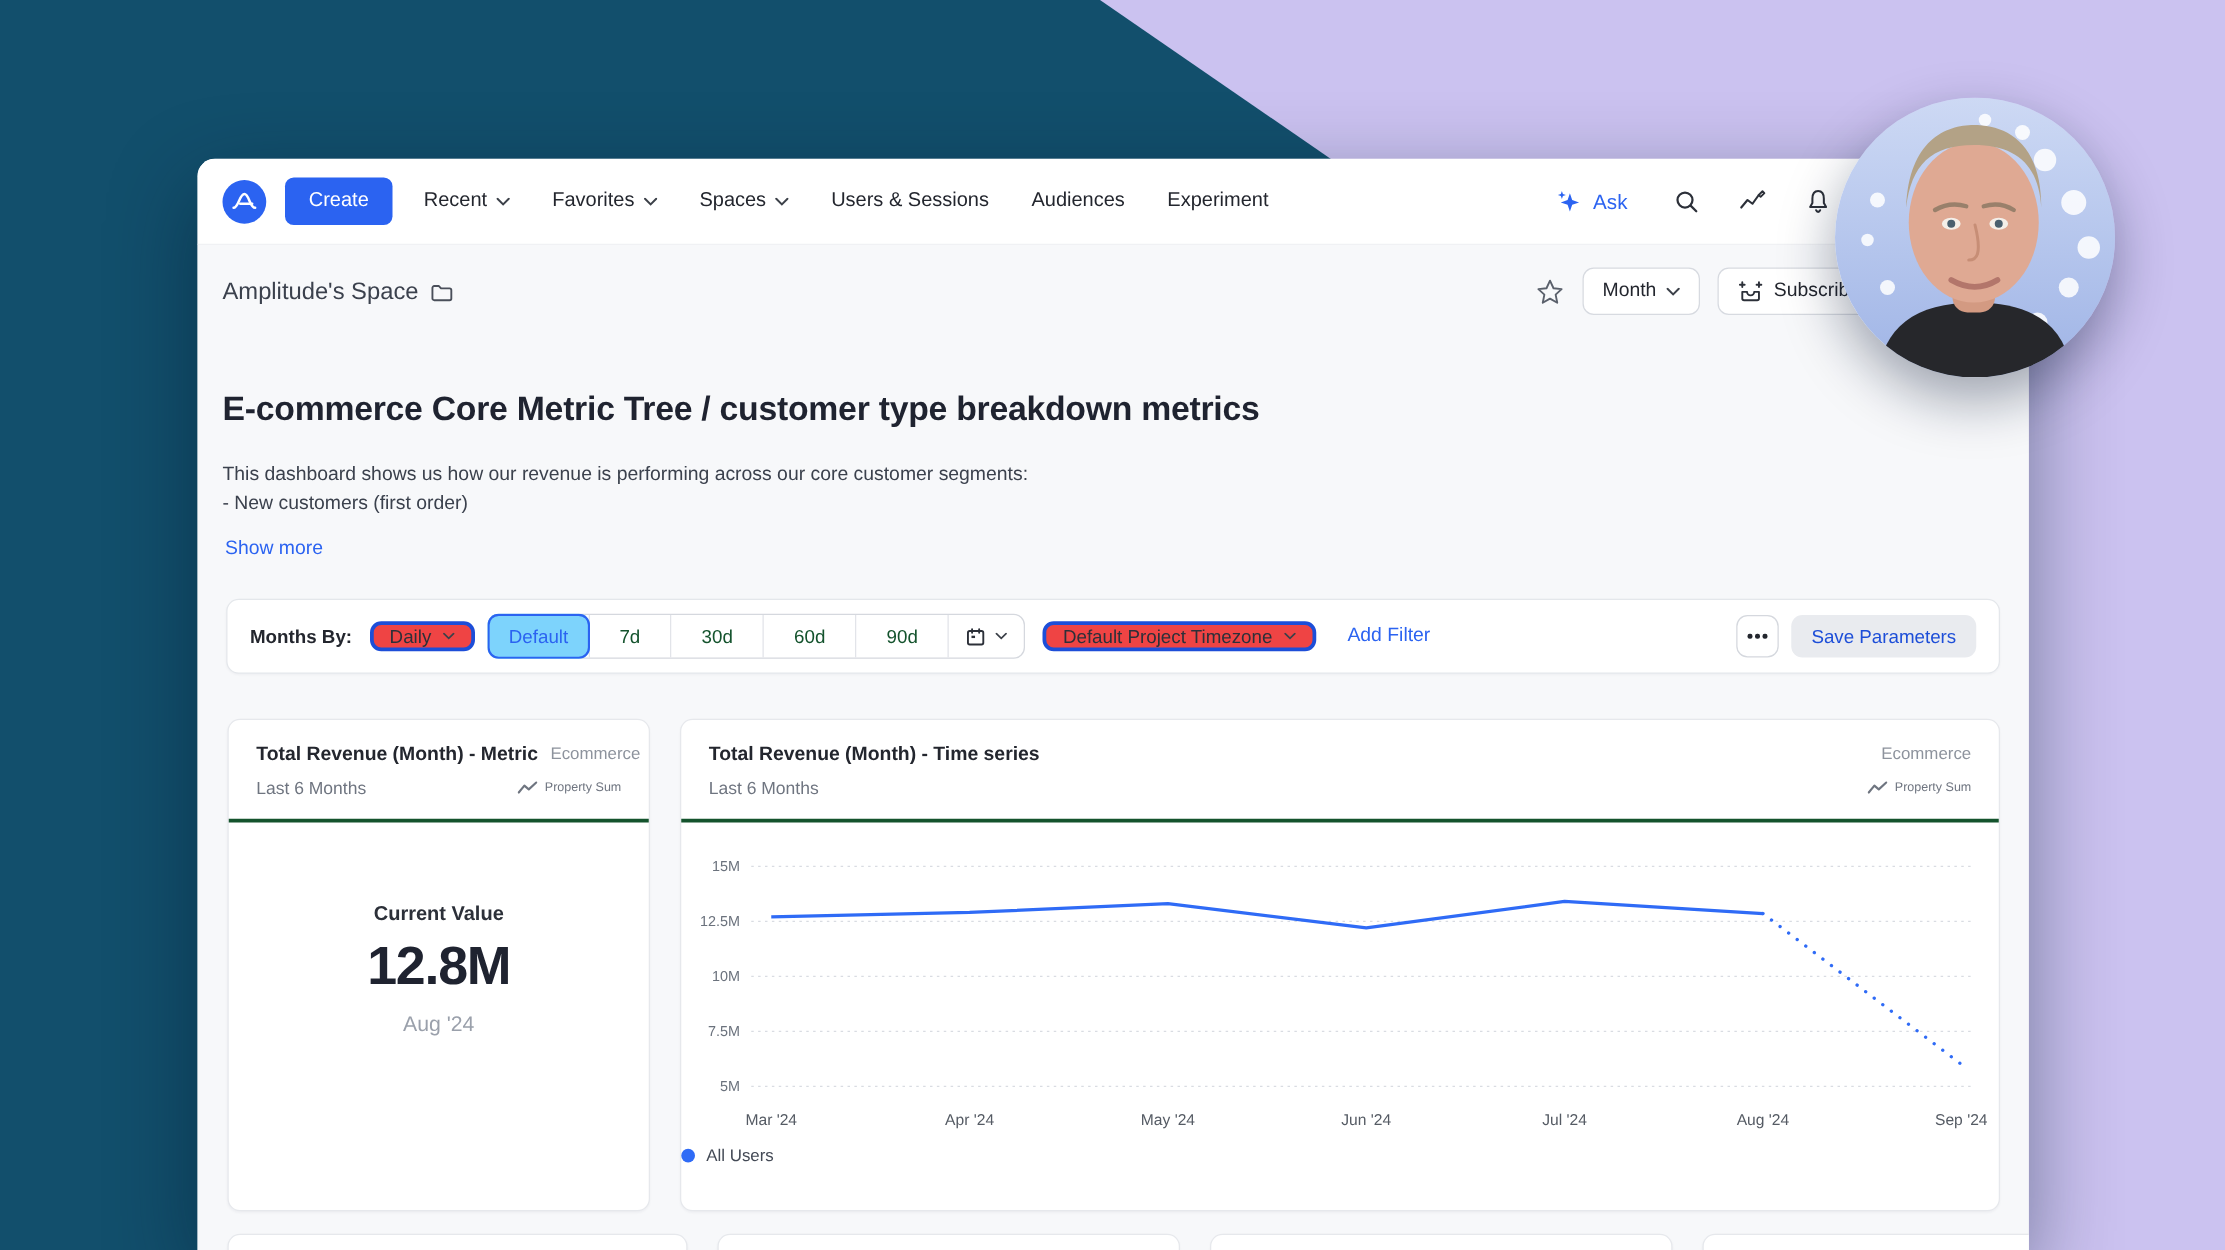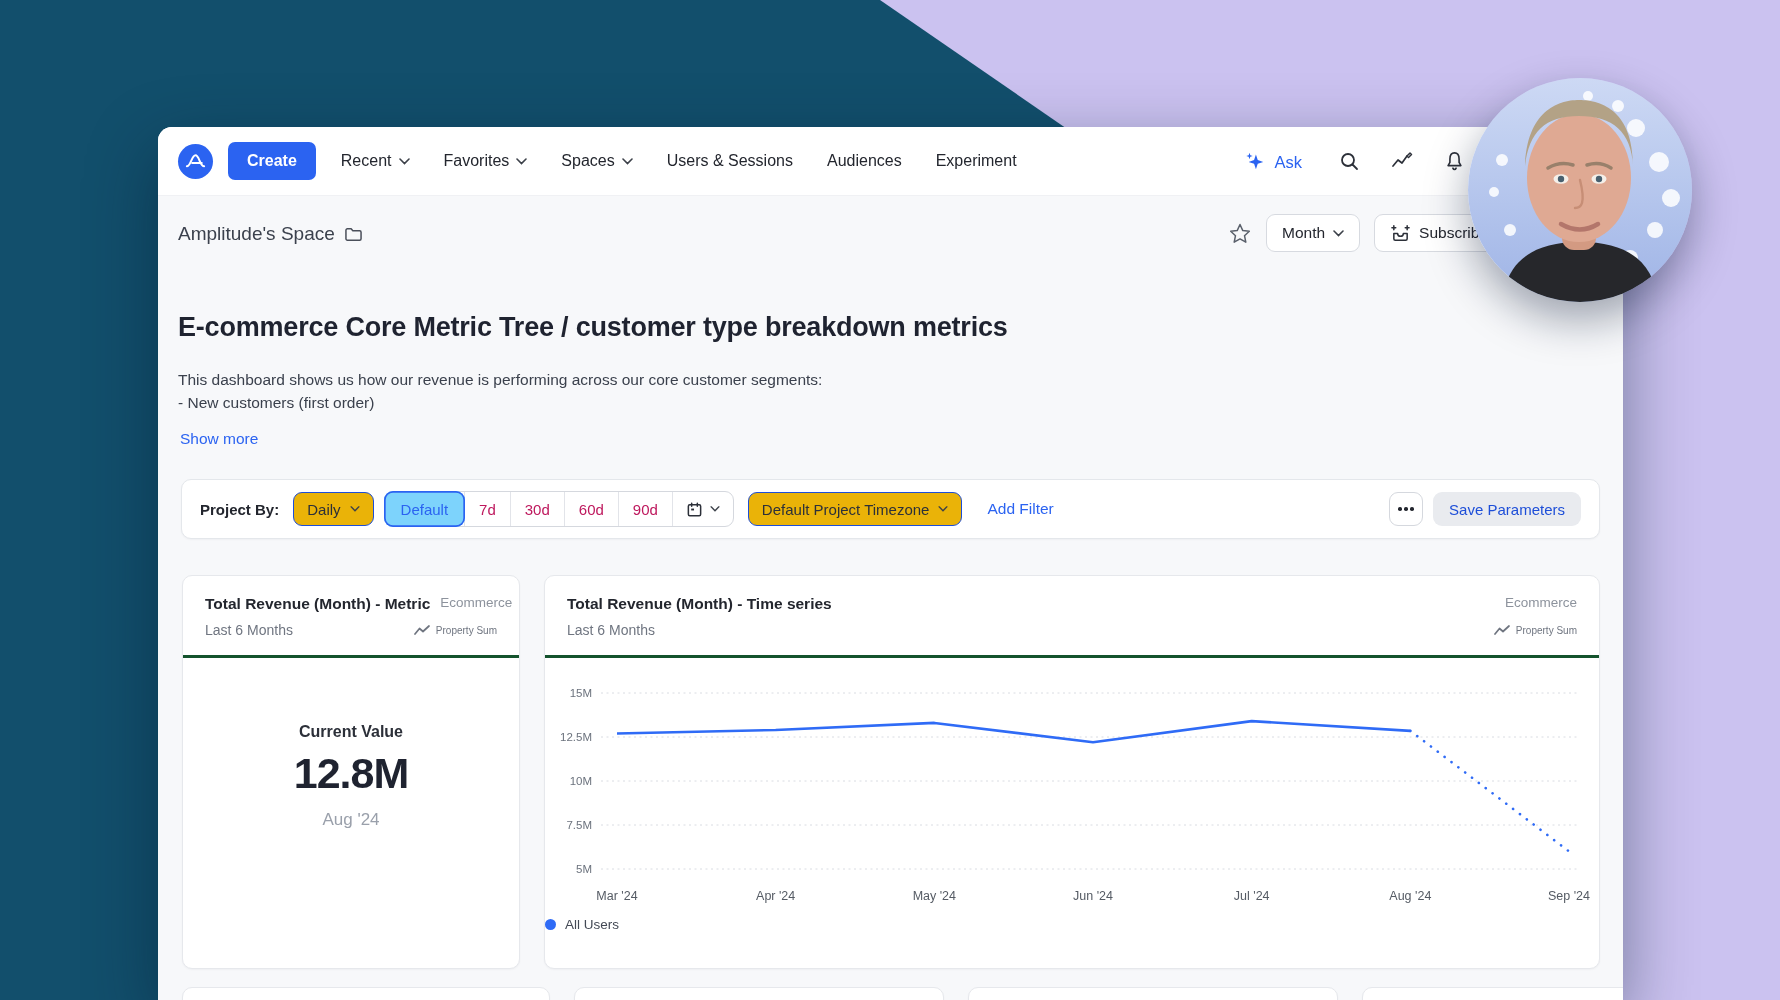--- a/index.html
+++ b/index.html
@@ -13,21 +13,21 @@
   
   .app-window{position:absolute;left:158px;top:127px;width:1465px;height:873px;
     background:#fff;border-radius:14px 14px 0 0;z-index:10;overflow:hidden;
     box-shadow:0 24px 70px rgba(5,25,45,.45);}
 
   
   .navbar{position:absolute;left:0;top:0;width:100%;height:69px;background:#fff;
     display:flex;align-items:center;padding:0 0 0 20px;box-sizing:border-box;border-bottom:1px solid #f0f1f4;}
   .logo{width:35px;height:35px;border-radius:50%;background:#2B63F1;display:flex;align-items:center;justify-content:center;flex:0 0 auto;}
   .create-btn{margin-left:15px;height:38px;padding:0 19px;background:#2B63F1;color:#fff;
-    border:none;border-radius:7px;font-size:16px;font-weight:700;display:flex;align-items:center;cursor:pointer;font-family:inherit;}
+    border:none;border-radius:7px;font-size:16px;font-weight:400;display:flex;align-items:center;cursor:pointer;font-family:inherit;}
   .nav-items{display:flex;align-items:center;margin-left:8px;}
   .nav-item{display:flex;align-items:center;gap:7px;padding:0 17px;height:69px;
     font-size:16px;color:#23262E;cursor:pointer;background:none;border:none;font-family:inherit;}
   .nav-right{margin-left:auto;display:flex;align-items:center;gap:30px;padding-right:158px;}
   .ask-btn{display:flex;align-items:flex-end;gap:8px;background:none;border:none;cursor:pointer;
     font-size:16.5px;color:#2B63F1;font-weight:500;font-family:inherit;}
   .icon-btn{background:none;border:none;padding:0;cursor:pointer;display:flex;align-items:center;}
 
   
   .content{position:absolute;left:0;top:69px;right:0;bottom:0;background:#F7F8FA;}
@@ -38,25 +38,25 @@
     display:flex;align-items:center;gap:8px;font-size:15.5px;color:#23262E;cursor:pointer;font-family:inherit;}
   .page-title{position:absolute;left:20px;top:116px;font-size:27px;font-weight:700;color:#1F2330;letter-spacing:-.2px;}
   .page-desc{position:absolute;left:20px;top:172px;font-size:15.5px;color:#3B414D;line-height:23px;}
   .show-more{position:absolute;left:22px;top:234px;font-size:15.5px;color:#2B63F1;cursor:pointer;background:none;border:none;padding:0;font-family:inherit;}
 
   
   .filter-card{position:absolute;left:23px;top:283px;width:1419px;height:60px;background:#fff;
     border:1px solid #E4E7EB;border-radius:10px;display:flex;align-items:center;padding:0 18px;box-sizing:border-box;
     box-shadow:0 1px 2px rgba(16,24,40,.04);}
   .filter-label{font-size:15px;font-weight:700;color:#23262E;margin-right:14px;}
-  .pill{height:34px;background:#eab308;border:1px solid #1d4ed8;border-radius:9px;display:flex;align-items:center;
+  .pill{height:24px;background:#ef4444;border:3px solid #1d4ed8;border-radius:9px;display:flex;align-items:center;
     gap:9px;padding:0 13px;font-size:15px;color:#2C3039;cursor:pointer;font-family:inherit;}
   .segmented{display:flex;align-items:stretch;height:34px;border:1px solid #D5D8DE;border-radius:9px;
     margin-left:10px;background:#fff;}
-  .seg{display:flex;align-items:center;padding:0 14px;font-size:15px;color:#be185d;cursor:pointer;
+  .seg{display:flex;align-items:center;padding:0 24px;font-size:15px;color:#14532d;cursor:pointer;
     border:none;background:none;border-left:1px solid #E2E4E9;font-family:inherit;}
   .seg:first-child{border-left:none;}
   .seg.selected{color:#2B63F1;box-shadow:inset 0 0 0 1.7px #2B63F1;border-radius:9px;margin:-1px;border-left:none;
     padding:0 17px;background:#7dd3fc;position:relative;z-index:1;font-weight:500;}
   .seg-cal{display:flex;align-items:center;gap:7px;padding:0 13px;cursor:pointer;background:none;border:none;border-left:1px solid #E2E4E9;}
   .tz-pill{margin-left:14px;}
   .add-filter{margin-left:19px;font-size:15.5px;color:#2B63F1;background:none;border:none;cursor:pointer;font-family:inherit;}
   .filter-right{margin-left:auto;display:flex;align-items:center;gap:10px;}
   .ellipsis-btn{width:34px;height:34px;border:1px solid #D5D8DE;border-radius:9px;background:#fff;cursor:pointer;
     display:flex;align-items:center;justify-content:center;gap:2.5px;}
@@ -204,21 +204,21 @@
       </div>
 
       <div class="page-title">E-commerce Core Metric Tree / customer type breakdown metrics</div>
       <div class="page-desc">
         <div>This dashboard shows us how our revenue is performing across our core customer segments:</div>
         <div>- New customers (first order)</div>
       </div>
       <button class="show-more">Show more</button>
 
       <div class="filter-card">
-        <span class="filter-label">Project By:</span>
+        <span class="filter-label">Months By:</span>
         <button class="pill">
           <span>Daily</span>
           <svg width="10" height="6" viewBox="0 0 11 7">
               <path d="M1 1l4.5 4.5L10 1" fill="none" stroke="#3C4149" stroke-width="1.6" stroke-linecap="round"></path>
             </svg>
         </button>
         <div class="segmented">
           <button class="seg selected">Default</button>
           <button class="seg">7d</button>
           <button class="seg">30d</button>

